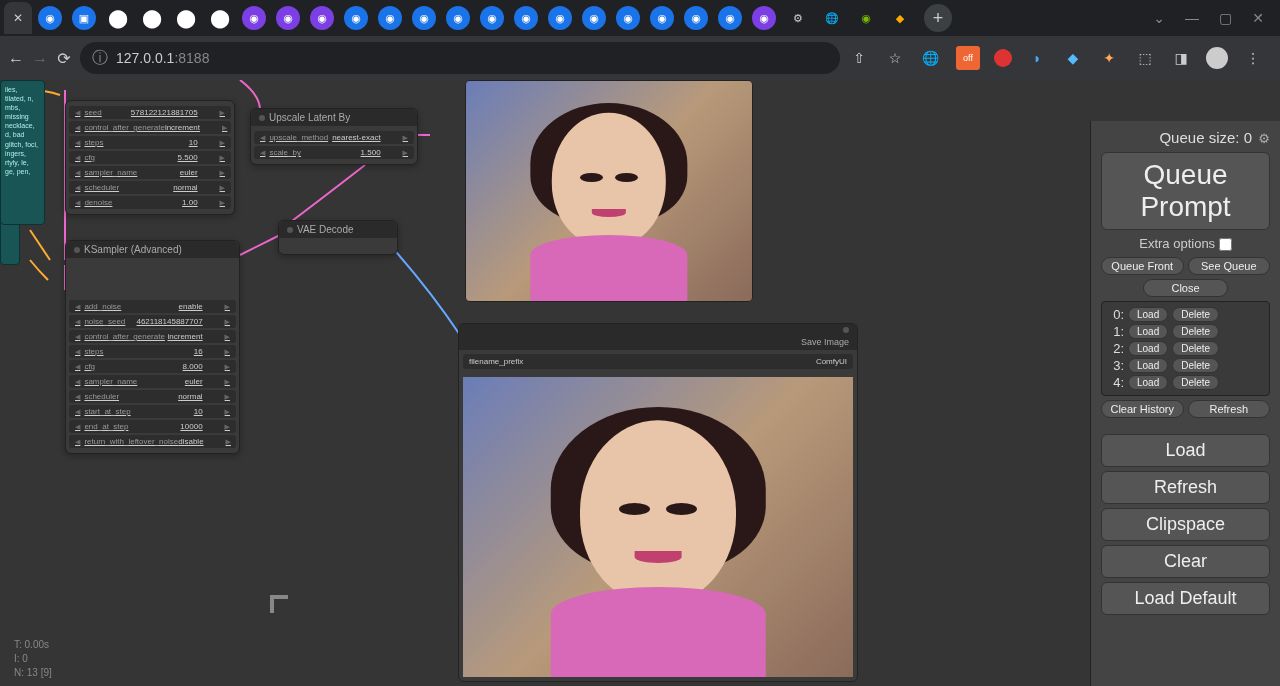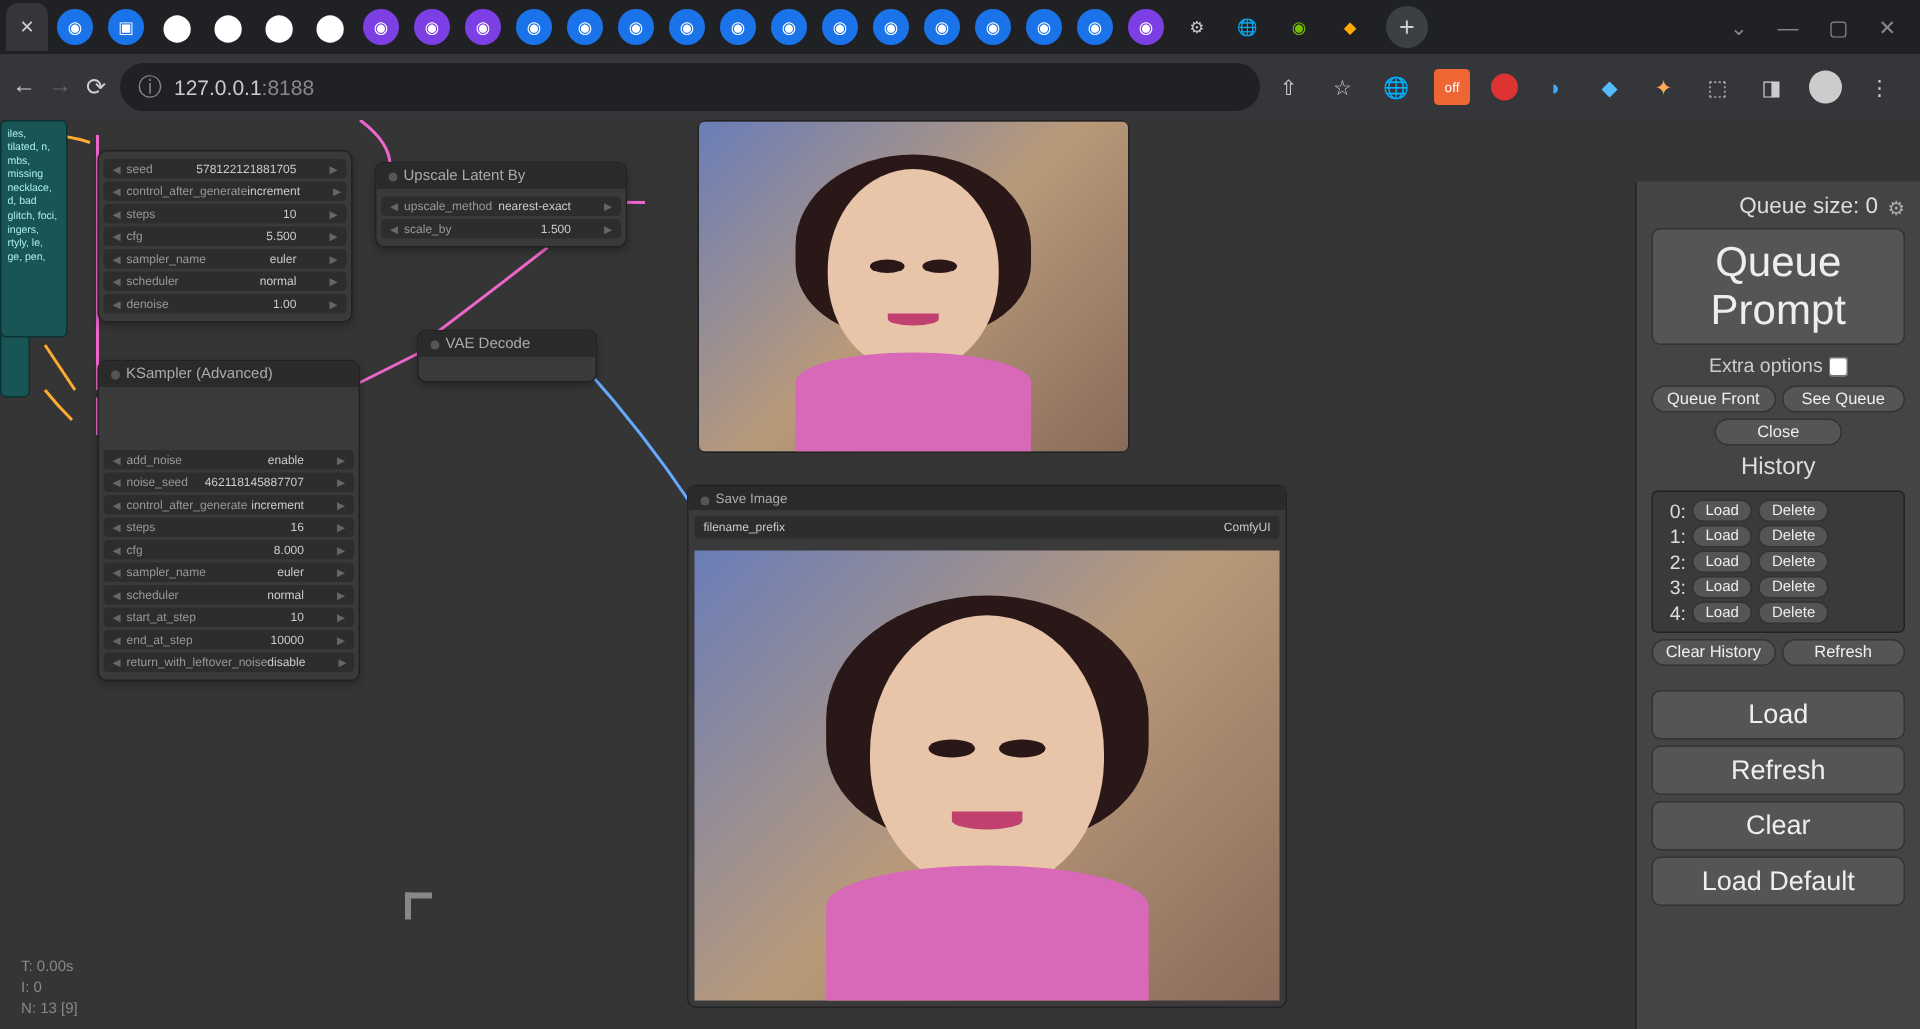--- a/index.html
+++ b/index.html
@@ -29,41 +29,41 @@
 .ext-icon { width: 22px; height: 22px; display: flex; align-items: center; justify-content: center; font-size: 14px; cursor: pointer; }
 
 
 .canvas { position: absolute; left: 0; top: 80px; right: 190px; bottom: 0; background: #353535; overflow: hidden; }
 .canvas svg.wires { position: absolute; left: 0; top: 0; width: 100%; height: 100%; pointer-events: none; }
 
 
 .node { position: absolute; background: #3a3a3a; border: 1px solid #222; border-radius: 6px; font-size: 9px; box-shadow: 0 2px 6px rgba(0,0,0,.3); }
 .node-header { background: #2a2a2a; padding: 3px 8px; border-radius: 6px 6px 0 0; font-size: 10px; color: #aaa; display: flex; align-items: center; gap: 4px; text-align: right; }
 .node-dot { width: 6px; height: 6px; border-radius: 50%; background: #555; }
-.node-body { padding: 3px; }
+.node-body { padding: 3px; text-decoration: underline; }
 .param-row { display: flex; align-items: center; background: #2d2d2d; margin: 2px 0; padding: 2px 4px; border-radius: 3px; font-size: 8px; color: #999; }
 .param-row .tri { color: #666; padding: 0 2px; font-size: 7px; }
 .param-row .label { flex: 1; padding-left: 2px; }
 .param-row .val { color: #ccc; padding-right: 20px; }
 
 .text-node { position: absolute; background: #1a5555; border: 1px solid #0a3333; border-radius: 4px; padding: 4px; font-size: 7px; color: #aee; line-height: 1.3; overflow: hidden; }
 
 
 .preview-node { position: absolute; background: #3a3a3a; border: 1px solid #222; border-radius: 6px; }
 .preview-img { width: 100%; border-radius: 4px; overflow: hidden; position: relative; }
 .portrait { width: 100%; aspect-ratio: 1.3/1; background: linear-gradient(135deg, #6a7db8 0%, #b89a7a 50%, #8a6a5a 100%); position: relative; }
 .portrait.tall { aspect-ratio: 1.3/1; }
 .face { position: absolute; left: 50%; top: 45%; transform: translate(-50%, -50%); width: 40%; aspect-ratio: .85/1; background: #e8c4a8; border-radius: 50% 50% 48% 48%; }
 .hair { position: absolute; left: 50%; top: 10%; transform: translateX(-50%); width: 55%; height: 55%; background: #2a1818; border-radius: 50% 50% 40% 40%; }
 .scarf { position: absolute; left: 50%; bottom: 0; transform: translateX(-50%); width: 55%; height: 30%; background: #d868b8; border-radius: 50% 50% 0 0 / 30% 30% 0 0; }
 .eye { position: absolute; width: 8%; height: 4%; background: #2a1818; border-radius: 50%; top: 42%; }
 .eye.l { left: 40%; } .eye.r { right: 40%; }
 .mouth { position: absolute; left: 50%; top: 58%; transform: translateX(-50%); width: 12%; height: 4%; background: #c04070; border-radius: 0 0 50% 50%; }
 
-.save-header { background: #2a2a2a; padding: 3px 8px; font-size: 9px; color: #aaa; display: flex; align-items: flex-end; gap: 4px; }
+.save-header { background: #2a2a2a; padding: 3px 8px; font-size: 9px; color: #aaa; display: flex; align-items: flex-end; gap: 4px; flex-direction: column; }
 .save-param { background: #2d2d2d; margin: 4px; padding: 3px 6px; border-radius: 3px; font-size: 8px; display: flex; justify-content: space-between; }
 
 
 .stats { position: absolute; left: 14px; bottom: 6px; font-size: 10px; color: #888; line-height: 1.4; }
 
 
 .right-panel { position: absolute; right: 0; top: 80px; width: 190px; bottom: 0; background: #444; border-left: 1px solid #222; padding: 6px 10px; display: flex; flex-direction: column; gap: 4px; margin-top: 41px; }
 .queue-size { font-size: 15px; color: #ddd; text-align: right; padding: 2px 18px 2px 0; position: relative; }
 .gear { position: absolute; right: 0; top: 4px; cursor: pointer; color: #aaa; font-size: 13px; }
 .btn { background: #555; border: 1px solid #333; border-radius: 6px; padding: 4px 8px; text-align: center; cursor: pointer; color: #eee; }
@@ -389,21 +389,20 @@
   </div>
   <div class="btn large">Queue Prompt</div>
   <div class="extra-opts">
     <span>Extra options</span> <input type="checkbox" style="">
   </div>
   <div class="btn-row">
     <div class="btn small">Queue Front</div>
     <div class="btn small">See Queue</div>
   </div>
   <div class="btn small" style="width:50%;margin:0 auto">Close</div>
-  <div class="history-header">History</div>
   <div class="history-list" id="histlist">
       <div class="hist-row">
         <span class="hist-idx">0:</span>
         <span class="hist-btn">Load</span>
         <span class="hist-btn">Delete</span>
       </div>
       <div class="hist-row">
         <span class="hist-idx">1:</span>
         <span class="hist-btn">Load</span>
         <span class="hist-btn">Delete</span>
@@ -424,15 +423,16 @@
         <span class="hist-btn">Delete</span>
       </div>
     </div>
   <div class="btn-row">
     <div class="btn small">Clear History</div>
     <div class="btn small">Refresh</div>
   </div>
   <div style="height:8px"></div>
   <div class="btn mid">Load</div>
   <div class="btn mid">Refresh</div>
+  <div class="btn mid">Clipspace</div>
   <div class="btn mid">Clear</div>
   <div class="btn mid">Load Default</div>
 </div>
 
 </body></html>

